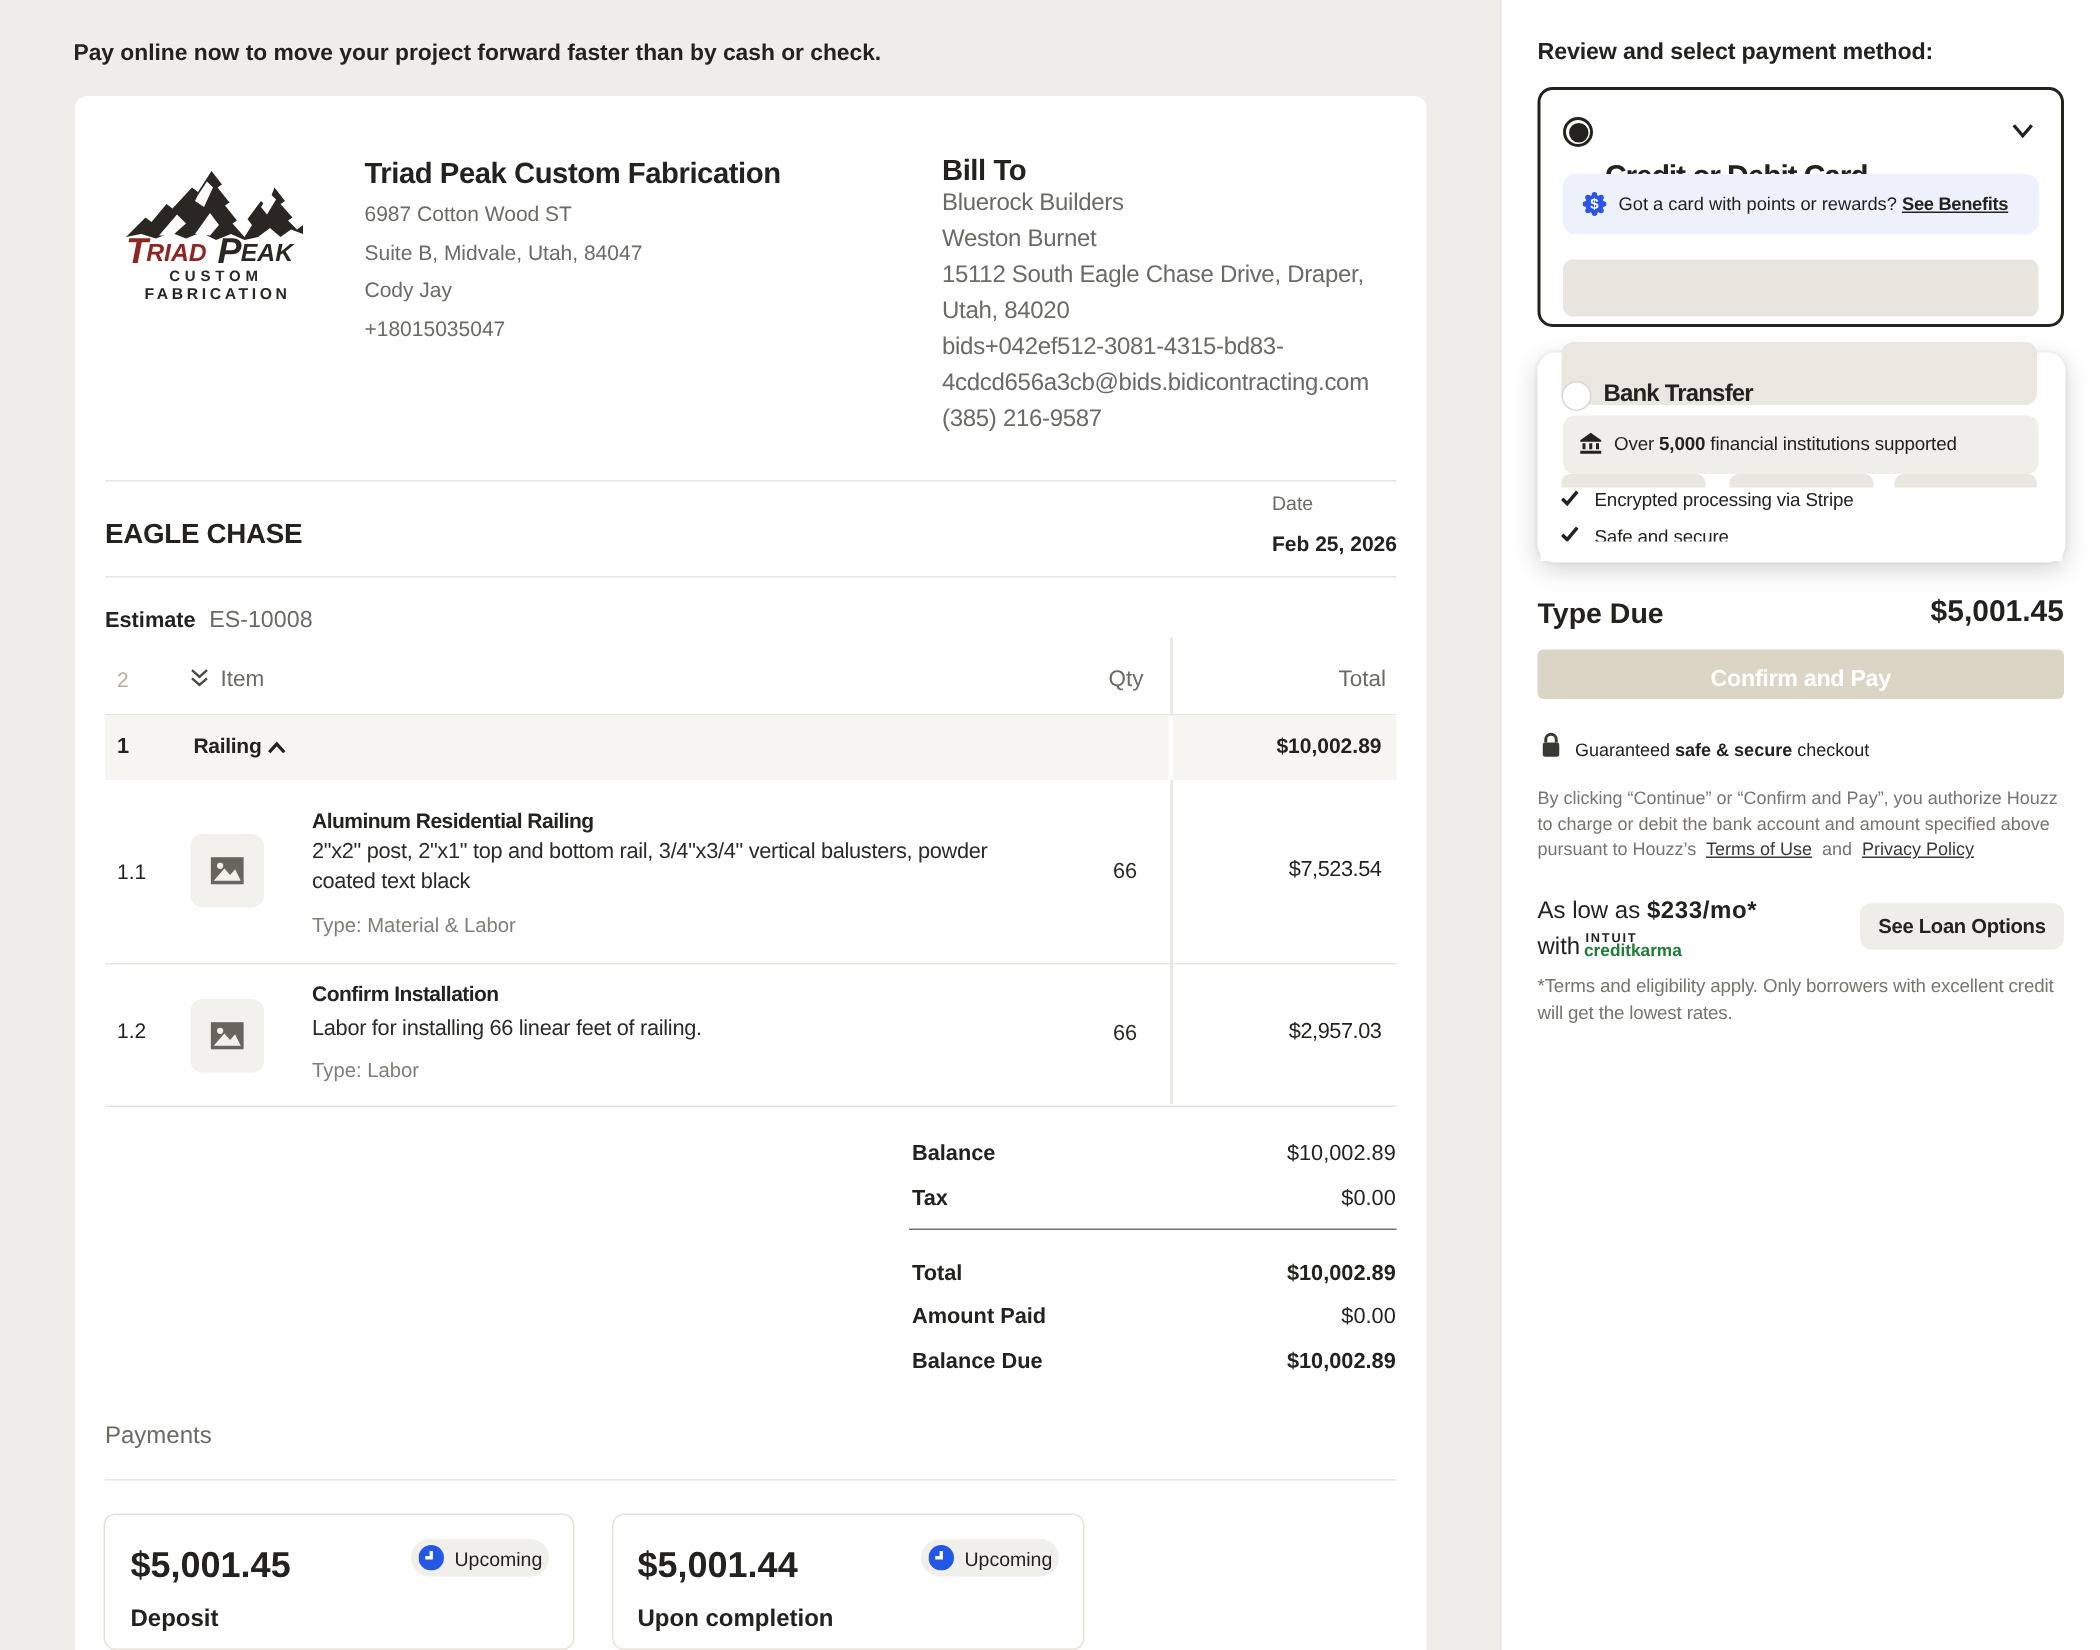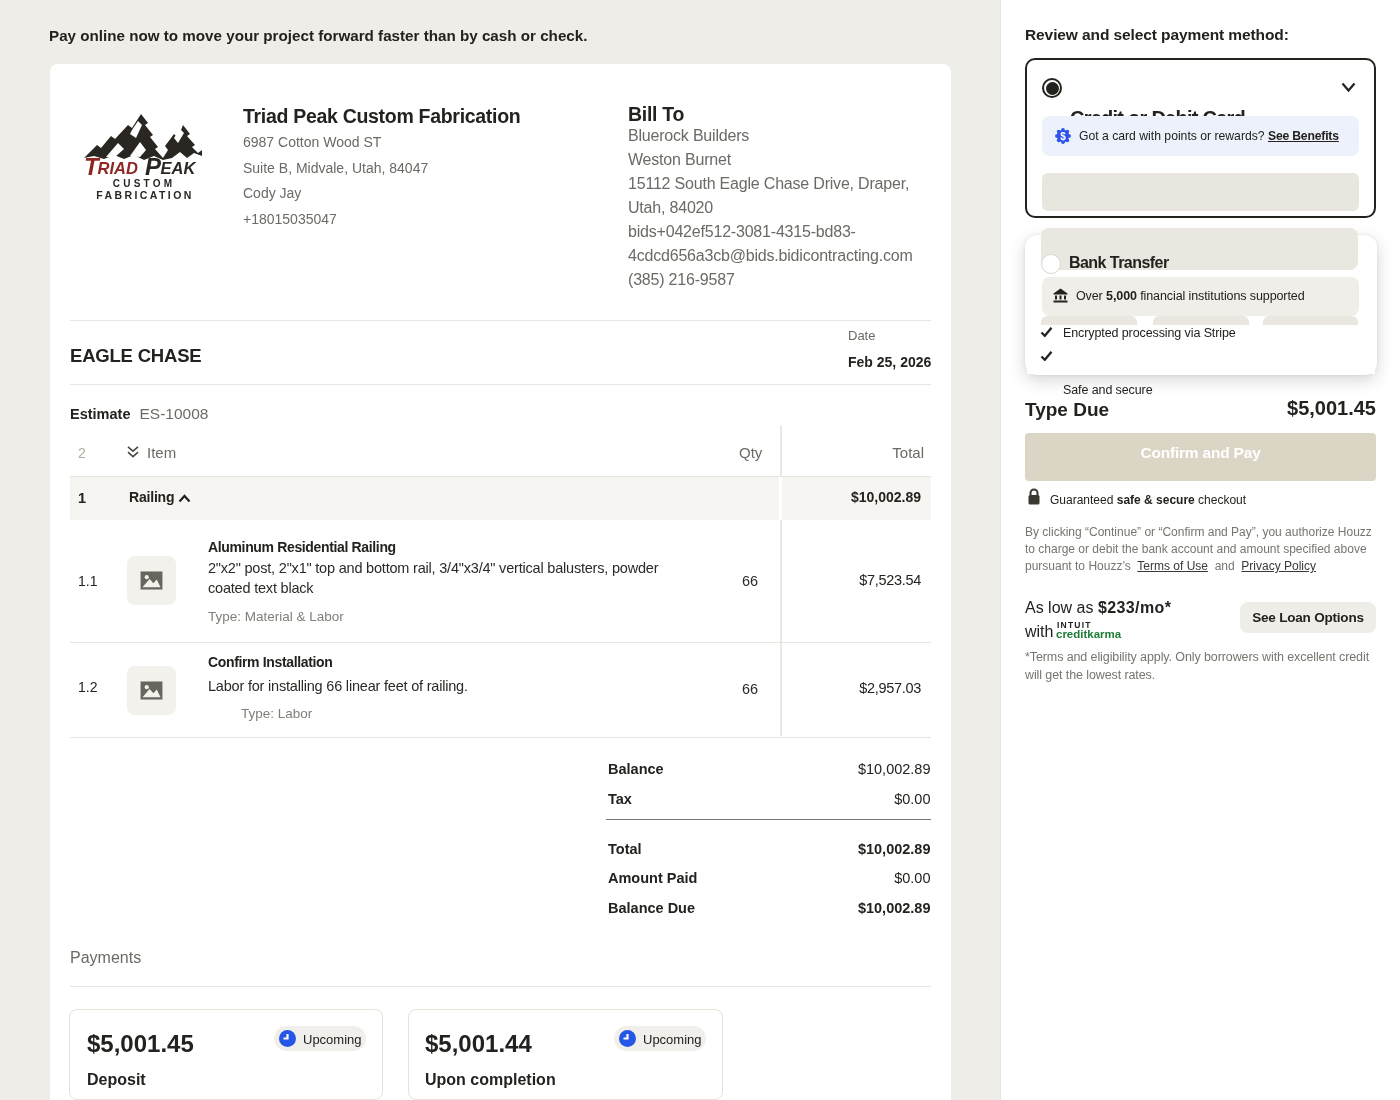--- a/index.html
+++ b/index.html
@@ -93,21 +93,21 @@
 
 <div class="abs" style="left:78px;top:680px;font-size:14px;line-height:14px;">1.2</div>
 <div class="abs" style="left:127px;top:666px;width:49px;height:49px;background:#f3f1ec;border-radius:8px;"></div>
 <svg class="abs" style="left:140px;top:681px;" width="23" height="19" viewBox="0 0 24 20">
   <rect x="0.5" y="0.5" width="23" height="19" fill="#67655d"></rect>
   <circle cx="7" cy="6.5" r="2.2" fill="#f3f1ec"></circle>
   <path d="M2.5 17 L10 8.5 L14 13 L17.5 9 L21.5 17 Z" fill="#f3f1ec"></path>
 </svg>
 <div class="abs b" style="left:208px;top:654.5px;font-size:14px;line-height:14px;letter-spacing:-0.35px;">Confirm Installation</div>
 <div class="abs" style="left:208px;top:678.5px;font-size:14.5px;line-height:14.5px;color:#2b2a26;letter-spacing:-0.2px;">Labor for installing 66 linear feet of railing.</div>
-<div class="abs" style="left:208px;top:707px;font-size:13.5px;line-height:13.5px;color:#807e76;margin-left:33px;">Type: Labor</div>
+<div class="abs" style="left:208px;top:707px;font-size:13.5px;line-height:13.5px;color:#807e76;">Type: Labor</div>
 <div class="abs" style="left:742px;top:682px;font-size:14.5px;line-height:14.5px;color:#2b2a26;">66</div>
 <div class="abs" style="right:479px;top:681px;font-size:14.5px;line-height:14.5px;letter-spacing:-0.3px;">$2,957.03</div>
 
 <div class="hr" style="left:70px;top:737px;width:861px;"></div>
 
 <div class="abs b" style="left:608px;top:761.5px;font-size:14.5px;line-height:14.5px;">Balance</div>
 <div class="abs" style="right:469.5px;top:761.5px;font-size:14.5px;line-height:14.5px;">$10,002.89</div>
 <div class="abs b" style="left:608px;top:791.5px;font-size:14.5px;line-height:14.5px;">Tax</div>
 <div class="abs" style="right:469.5px;top:791.5px;font-size:14.5px;line-height:14.5px;">$0.00</div>
 <div class="abs" style="left:606px;top:819px;width:325px;height:1px;background:#76746d;"></div>
@@ -189,27 +189,27 @@
 <div class="abs" style="left:1153px;top:315.5px;width:96px;height:9.5px;background:#eae7e0;border-radius:6px 6px 0 0;"></div>
 <div class="abs" style="left:1263px;top:315.5px;width:95px;height:9.5px;background:#eae7e0;border-radius:6px 6px 0 0;"></div>
 
 <svg class="abs" style="left:1040px;top:326px;" width="13" height="12" viewBox="0 0 13 12" fill="none" stroke="#23221e" stroke-width="2.3">
   <path d="M1.5 6.5 L4.8 9.8 L11.5 1.8"></path>
 </svg>
 <div class="abs" style="left:1063px;top:327px;font-size:12.5px;line-height:12.5px;letter-spacing:-0.1px;">Encrypted processing via Stripe</div>
 <svg class="abs" style="left:1040px;top:350px;" width="13" height="12" viewBox="0 0 13 12" fill="none" stroke="#23221e" stroke-width="2.3">
   <path d="M1.5 6.5 L4.8 9.8 L11.5 1.8"></path>
 </svg>
-<div class="abs" style="left:1063px;top:352px;font-size:12.5px;line-height:12.5px;letter-spacing:-0.1px;margin-top:32px;">Safe and secure</div>
+<div class="abs" style="left:1063px;top:352px;font-size:12.5px;line-height:12.5px;letter-spacing:-0.1px;">Safe and secure</div>
 <div class="abs" style="left:1027px;top:361px;width:348px;height:13px;background:#fff;"></div>
 
 <div class="abs b" style="left:1025px;top:400px;font-size:19px;line-height:19px;">Type Due</div>
 <div class="abs b" style="right:24px;top:398px;font-size:20px;line-height:20px;">$5,001.45</div>
 
-<div class="abs" style="left:1025px;top:433px;width:351px;height:48px;background:#dbd5c6;border-radius:4px;color:#fff;font-size:15.5px;font-weight:bold;text-align:center;line-height:39px;letter-spacing:-0.2px;">Confirm and Pay</div>
+<div class="abs" style="left:1025px;top:433px;width:351px;height:33px;background:#dbd5c6;border-radius:4px;color:#fff;font-size:15.5px;font-weight:bold;text-align:center;line-height:39px;letter-spacing:-0.2px;">Confirm and Pay</div>
 
 <svg class="abs" style="left:1028px;top:488px;" width="12" height="17" viewBox="0 0 12 17">
   <path d="M2.5 7 V5 a3.5 3.5 0 0 1 7 0 V7" fill="none" stroke="#3a3833" stroke-width="2"></path>
   <rect x="0.5" y="7" width="11" height="9.5" rx="1.5" fill="#3a3833"></rect>
 </svg>
 <div class="abs" style="left:1050px;top:494px;font-size:12px;line-height:12px;">Guaranteed <span class="b">safe &amp; secure</span> checkout</div>
 
 <div class="abs" style="left:1025px;top:524px;font-size:12px;line-height:17px;color:#77756e;">By clicking “Continue” or “Confirm and Pay”, you authorize Houzz<br>to charge or debit the bank account and amount specified above<br>pursuant to Houzz’s&nbsp; <span style="color:#3a3935;text-decoration:underline;">Terms of Use</span> &nbsp;and&nbsp; <span style="color:#3a3935;text-decoration:underline;">Privacy Policy</span></div>
 
 <div class="abs" style="left:1025px;top:600px;font-size:16px;line-height:16px;">As low as <span class="b" style="letter-spacing:0.4px;">$233/mo*</span></div>

